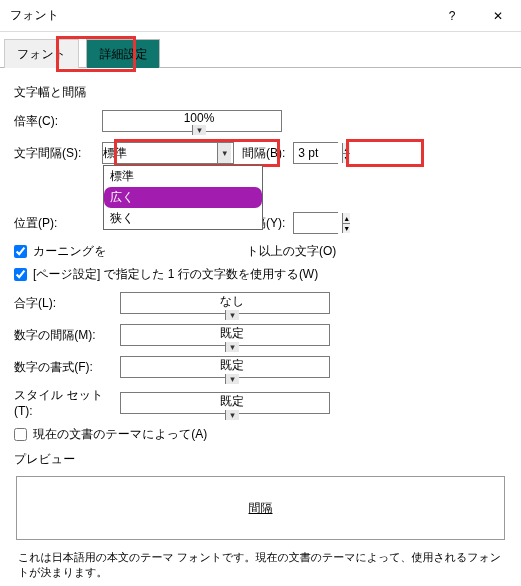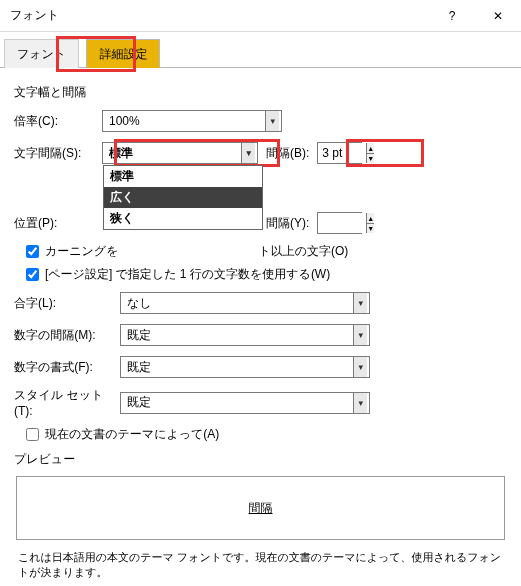--- a/index.html
+++ b/index.html
@@ -4,44 +4,44 @@
 <style>
 * { box-sizing: border-box; margin: 0; padding: 0; font-family: "Yu Gothic UI", "Meiryo", sans-serif; font-size: 12px; }
 body { background: #fff; width: 521px; height: 586px; overflow: hidden; }
 .titlebar { height: 32px; background: #fff; display: flex; align-items: center; padding: 0 0 0 10px; border-bottom: 1px solid #ddd;}
 .titlebar .title { flex: 1; color: #000; }
 .titlebar .t-btn { width: 46px; height: 32px; display: flex; align-items: center; justify-content: center; color: #000; }
 .client { position: relative; padding: 0; }
 .tabs { position: relative; height: 30px; border-bottom: 1px solid #b9b9b9; margin-top: 6px; }
 .tab { display: inline-block; padding: 6px 12px 5px; border: 1px solid #b9b9b9; border-bottom: none; background: #fff; margin-left: 4px; position: relative; top: 1px; cursor: pointer;}
 .tab.inactive { background: #f0f0f0; border-color: #ccc; }
-.tab.active { background: #eab308; }
+.tab.active { background: #0f766e; }
 .red-box { border: 3px solid #e63333; position: absolute; pointer-events: none; }
 .red-tab { left: 56px; top: -2px; width: 80px; height: 36px; }
 .pane { padding: 10px 14px 0 14px; }
 .group-label { margin: 6px 0 8px 0; color: #000; }
 .row { display: flex; align-items: center; margin: 8px 0; min-height: 24px; }
 .lbl { width: 88px; }
 .select, .combo, .spin-wrap { display: inline-flex; align-items: center; border: 1px solid #7a7a7a; background: #fff; height: 22px; }
-.select { width: 180px; justify-content: space-between; padding: 0 2px 0 6px; }
-.combo { width: 156px; justify-content: space-between; padding: 0 2px 0 6px; font-weight: bold; }
+.select { width: 180px; justify-content: space-between; padding: 0 2px 0 16px; flex-direction: column; }
+.combo { width: 132px; justify-content: space-between; padding: 0 2px 0 0; }
 .spin-wrap { width: 45px; }
 .spin-wrap input { border: none; width: 48px; padding: 0 4px; height: 20px; outline: none; }
 .spin-btns { display: flex; flex-direction: column; width: 16px; }
 .spin-btns .sb { height: 10px; border-left: 1px solid #7a7a7a; display:flex; align-items: center; justify-content: center; font-size: 7px; background: #efefef;}
 .spin-btns .sb + .sb { border-top: 1px solid #7a7a7a;}
 .arrow { font-size: 9px; color: #333; padding: 0 4px; background:#e8e8e8; border-left:1px solid #7a7a7a; height:20px; display:flex; align-items:center;}
 .lbl2 { margin: 0 8px; }
-.check-row { display: flex; align-items: center; margin: 6px 12px; }
+.check-row { display: flex; align-items: center; margin: 6px 0; }
 .check-row input { margin-right: 6px; }
 .dd-open { position: relative; }
 .dd-list { position: absolute; top: 22px; left: 0; width: 160px; border: 1px solid #666; background: #fff; z-index: 5;}
 .dd-list .opt { padding: 2px 6px; }
-.dd-list .opt.sel { background: #404040; color: #fff; }
-.ot .select { width: 250px; }
+.dd-list .opt.sel { background: #a21caf; color: #fff; border-radius: 7px; }
+.ot .select { width: 210px; }
 .preview { margin-top: 8px; }
 .preview-box { border: 1px solid #999; height: 64px; margin: 6px 2px 8px 2px; display: flex; align-items: center; justify-content: center; font-size: 22px; font-family: serif; text-decoration: underline;}
 .note { font-size: 11px; padding: 2px 4px 10px 4px; line-height: 1.4;}
 .red-combo { left: 100px; top: -2px; width: 166px; height: 28px; }
 .red-spin { left: 332px; top: -2px; width: 78px; height: 28px; }
 .rel { position: relative; }
 </style>
 </head>
 <body>
 

